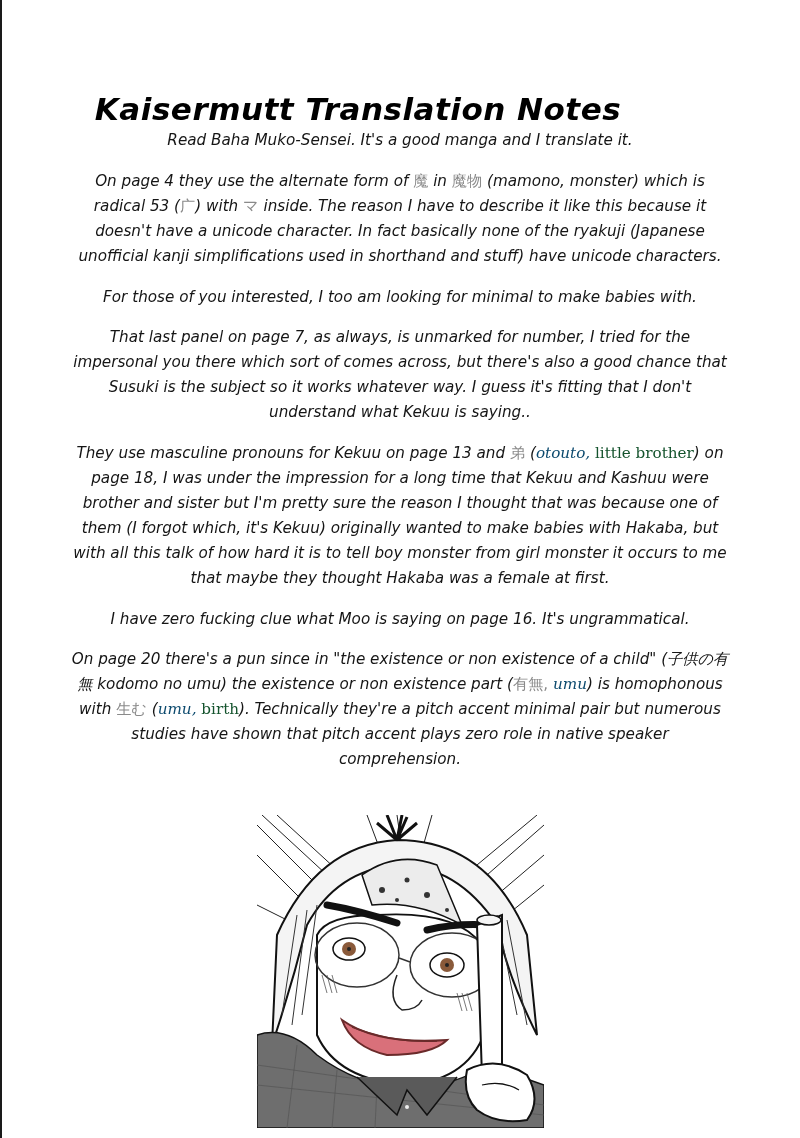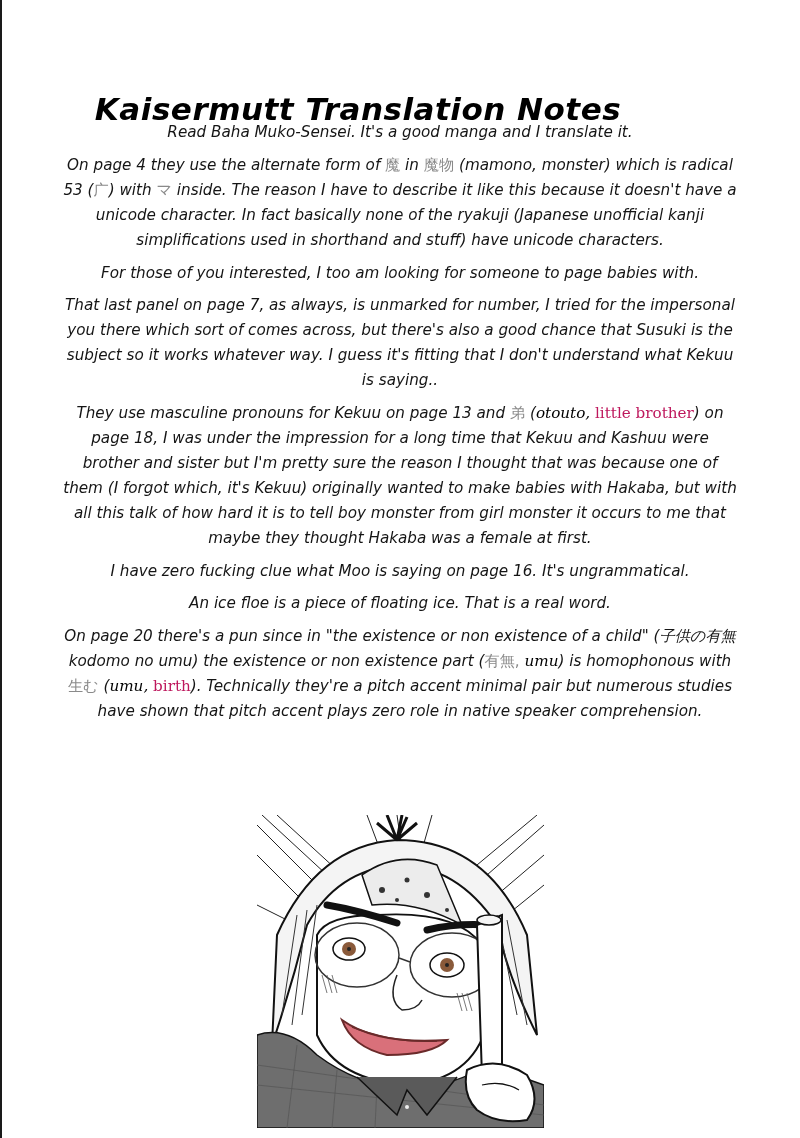--- a/index.html
+++ b/index.html
@@ -43,38 +43,38 @@
       left: 55px;
       width: 690px;
       text-align: center;
       font-family: "DejaVu Sans", sans-serif;
       font-style: italic;
       font-size: 15.2px;
       line-height: 24.9px;
       color: #151515;
     }
     .note-para {
-      margin: 8px;
+      margin: 16px;
       padding: 0;
     }
     .note-para.gap {
       margin-top: 5px;
     }
     .gray-jp {
       color: #8a8a8a;
       font-style: normal;
       font-family: "DejaVu Sans", sans-serif;
     }
     .gray-serif {
-      color: #be185d;
+      color: #14532d;
       font-family: "DejaVu Serif", serif;
       font-style: normal;
     }
     .gray-serif-italic {
-      color: #000000;
+      color: #0c4a6e;
       font-family: "DejaVu Serif", serif;
       font-style: italic;
     }
     .illustration {
       position: absolute;
       left: 257px;
       top: 815px;
       width: 287px;
       height: 313px;
       overflow: hidden;
@@ -87,25 +87,24 @@
 </head>
 <body>
 
 <div class="left-border"></div>
 
 <h1 class="page-title">Kaisermutt Translation Notes</h1>
 
 <div class="notes" id="notes-container">
     <p class="note-para"><span>Read Baha Muko-Sensei. It's a good manga and I translate it.</span></p>
     <p class="note-para"><span>On page 4 they use the alternate form of </span><span class="gray-jp">魔</span><span> in </span><span class="gray-jp">魔物</span><span> (mamono, monster) which is radical 53 (</span><span class="gray-jp">广</span><span>) with </span><span class="gray-jp">マ</span><span> inside. The reason I have to describe it like this because it doesn't have a unicode character. In fact basically none of the ryakuji (Japanese unofficial kanji simplifications used in shorthand and stuff) have unicode characters.</span></p>
-    <p class="note-para"><span>For those of you interested, I too am looking for someone to page babies with.</span></p>
+    <p class="note-para"><span>For those of you interested, I too am looking for minimal to make babies with.</span></p>
     <p class="note-para"><span>That last panel on page 7, as always, is unmarked for number, I tried for the impersonal you there which sort of comes across, but there's also a good chance that Susuki is the subject so it works whatever way. I guess it's fitting that I don't understand what Kekuu is saying..</span></p>
     <p class="note-para"><span>They use masculine pronouns for Kekuu on page 13 and </span><span class="gray-jp">弟</span><span> (</span><span class="gray-serif-italic">otouto,</span><span class="gray-serif"> little brother</span><span>) on page 18, I was under the impression for a long time that Kekuu and Kashuu were brother and sister but I'm pretty sure the reason I thought that was because one of them (I forgot which, it's Kekuu) originally wanted to make babies with Hakaba, but with all this talk of how hard it is to tell boy monster from girl monster it occurs to me that maybe they thought Hakaba was a female at first.</span></p>
     <p class="note-para"><span>I have zero fucking clue what Moo is saying on page 16. It's ungrammatical.</span></p>
-    <p class="note-para"><span>An ice floe is a piece of floating ice. That is a real word.</span></p>
     <p class="note-para gap"><span>On page 20 there's a pun since in "the existence or non existence of a child" (</span><span>子供の有無</span><span> kodomo no umu) the existence or non existence part (</span><span class="gray-jp">有無,</span><span class="gray-serif-italic"> umu</span><span>) is homophonous with </span><span class="gray-jp">生む</span><span> (</span><span class="gray-serif-italic">umu,</span><span class="gray-serif"> birth</span><span>). Technically they're a pitch accent minimal pair but numerous studies have shown that pitch accent plays zero role in native speaker comprehension.</span></p>
   </div>
 
 <div class="illustration">
   <svg width="287" height="313" viewBox="0 0 287 313" xmlns="http://www.w3.org/2000/svg">
 
     <g stroke="#222" stroke-width="1">
       <line x1="0" y1="10" x2="60" y2="70"></line>
       <line x1="5" y1="0" x2="70" y2="60"></line>
       <line x1="0" y1="40" x2="50" y2="90"></line>

